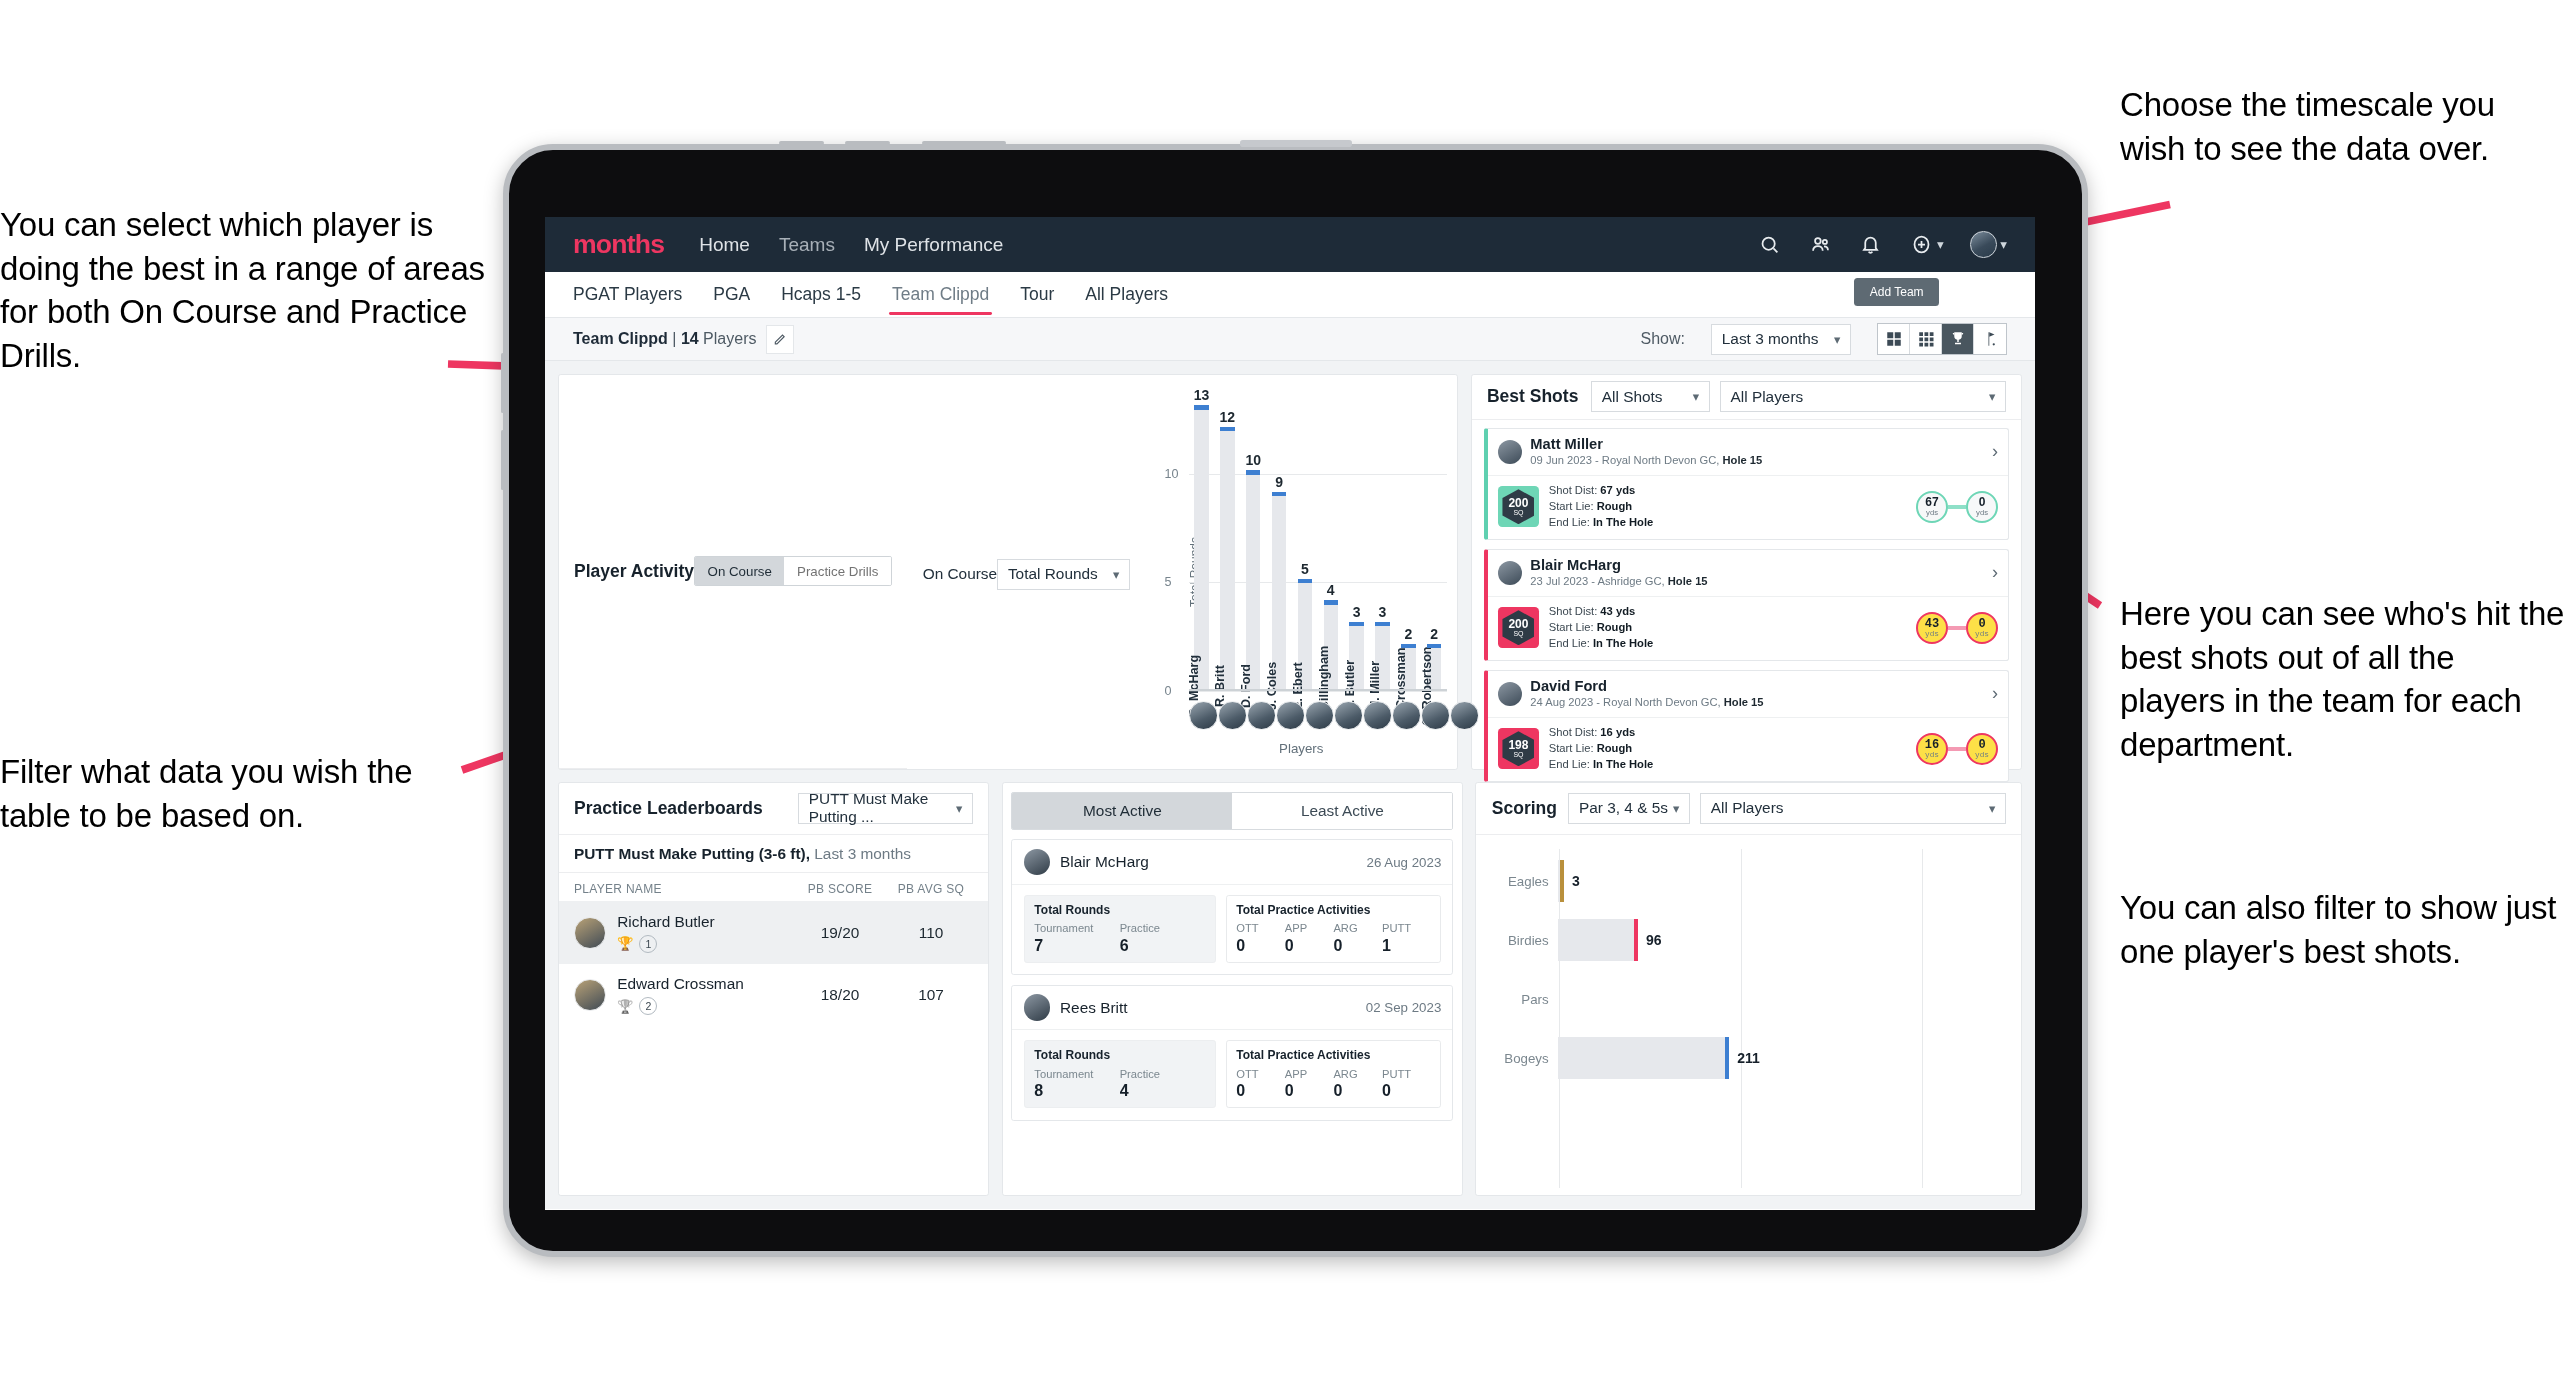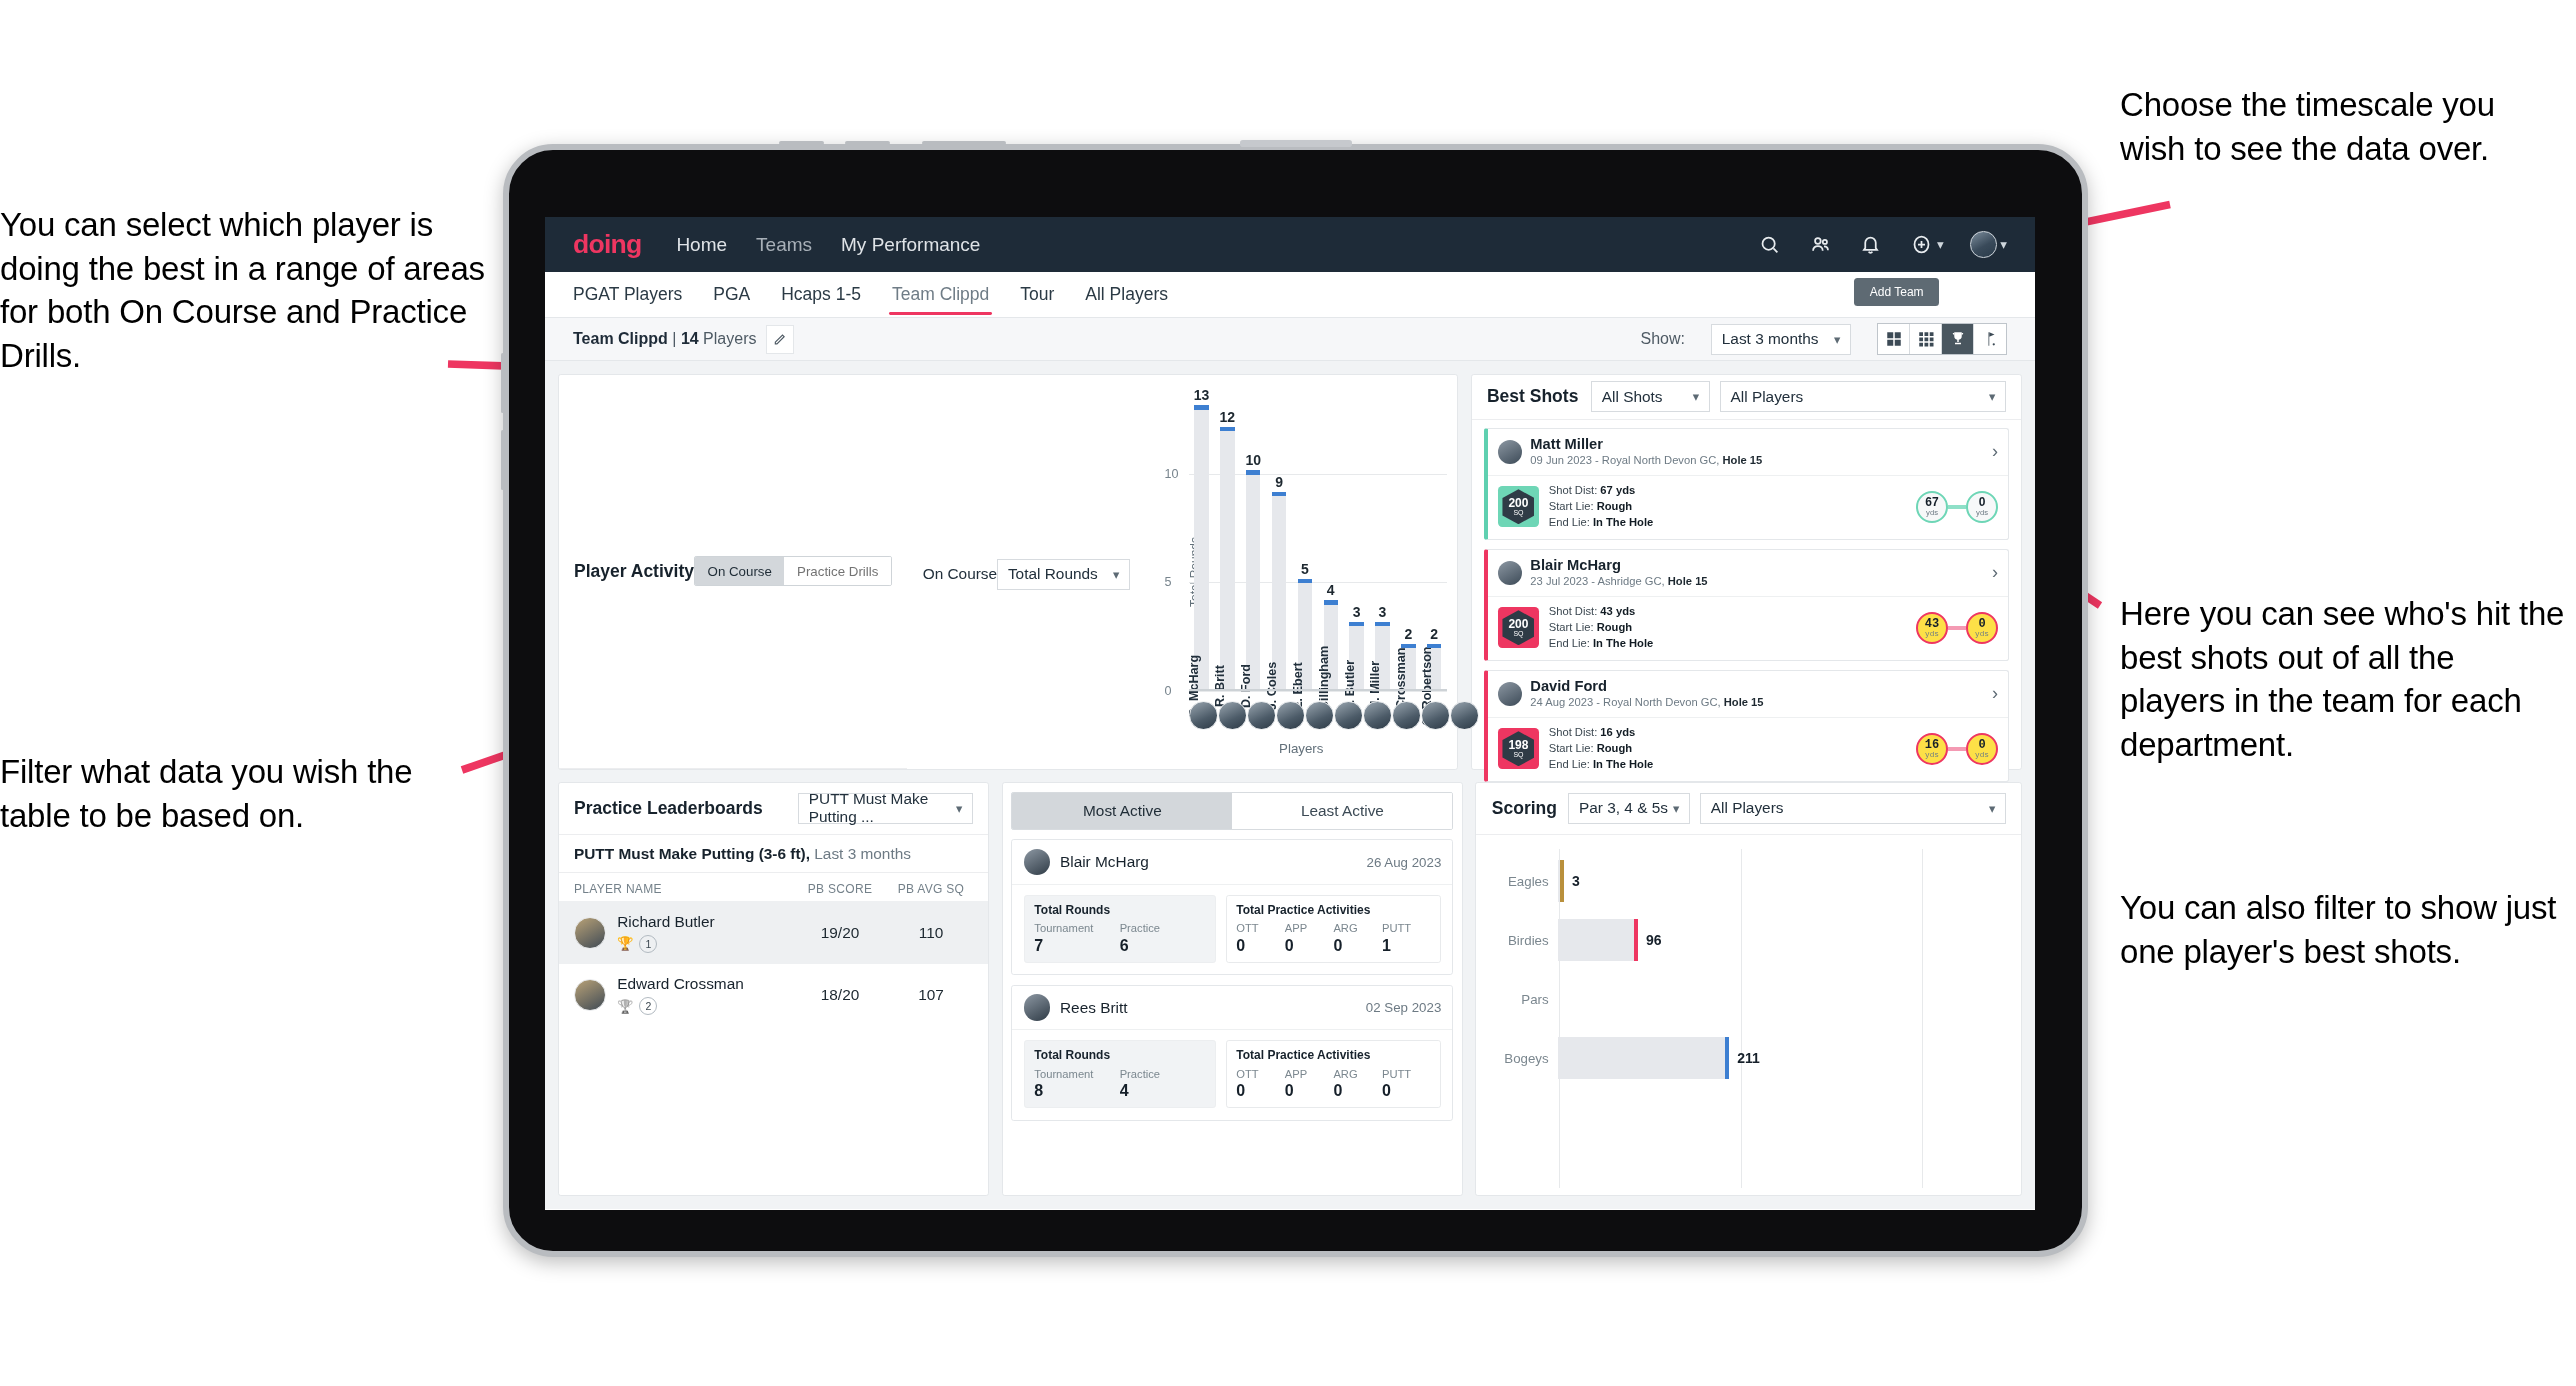--- a/index.html
+++ b/index.html
@@ -299,21 +299,21 @@
   <div class="tablet">
     <div class="btn-side btn-vol-a"></div>
     <div class="btn-side btn-vol-b"></div>
     <div class="btn-side btn-top-a"></div>
     <div class="btn-side btn-top-b"></div>
     <div class="btn-side btn-top-c"></div>
 
     <div class="screen">
 
       <div class="navbar">
-        <div class="logo">doing</div>
+        <div class="logo">months</div>
         <div class="nav-links">
           <div class="nav-link">Home</div>
           <div class="nav-link dim">Teams</div>
           <div class="nav-link">My Performance</div>
         </div>
         <div class="nav-right">
           <div class="nav-ico">
             <svg viewBox="0 0 24 24" fill="none" stroke="currentColor" stroke-width="2">
                 <circle cx="11" cy="11" r="7"></circle>
                 <path d="M16.5 16.5 L21 21"></path>

